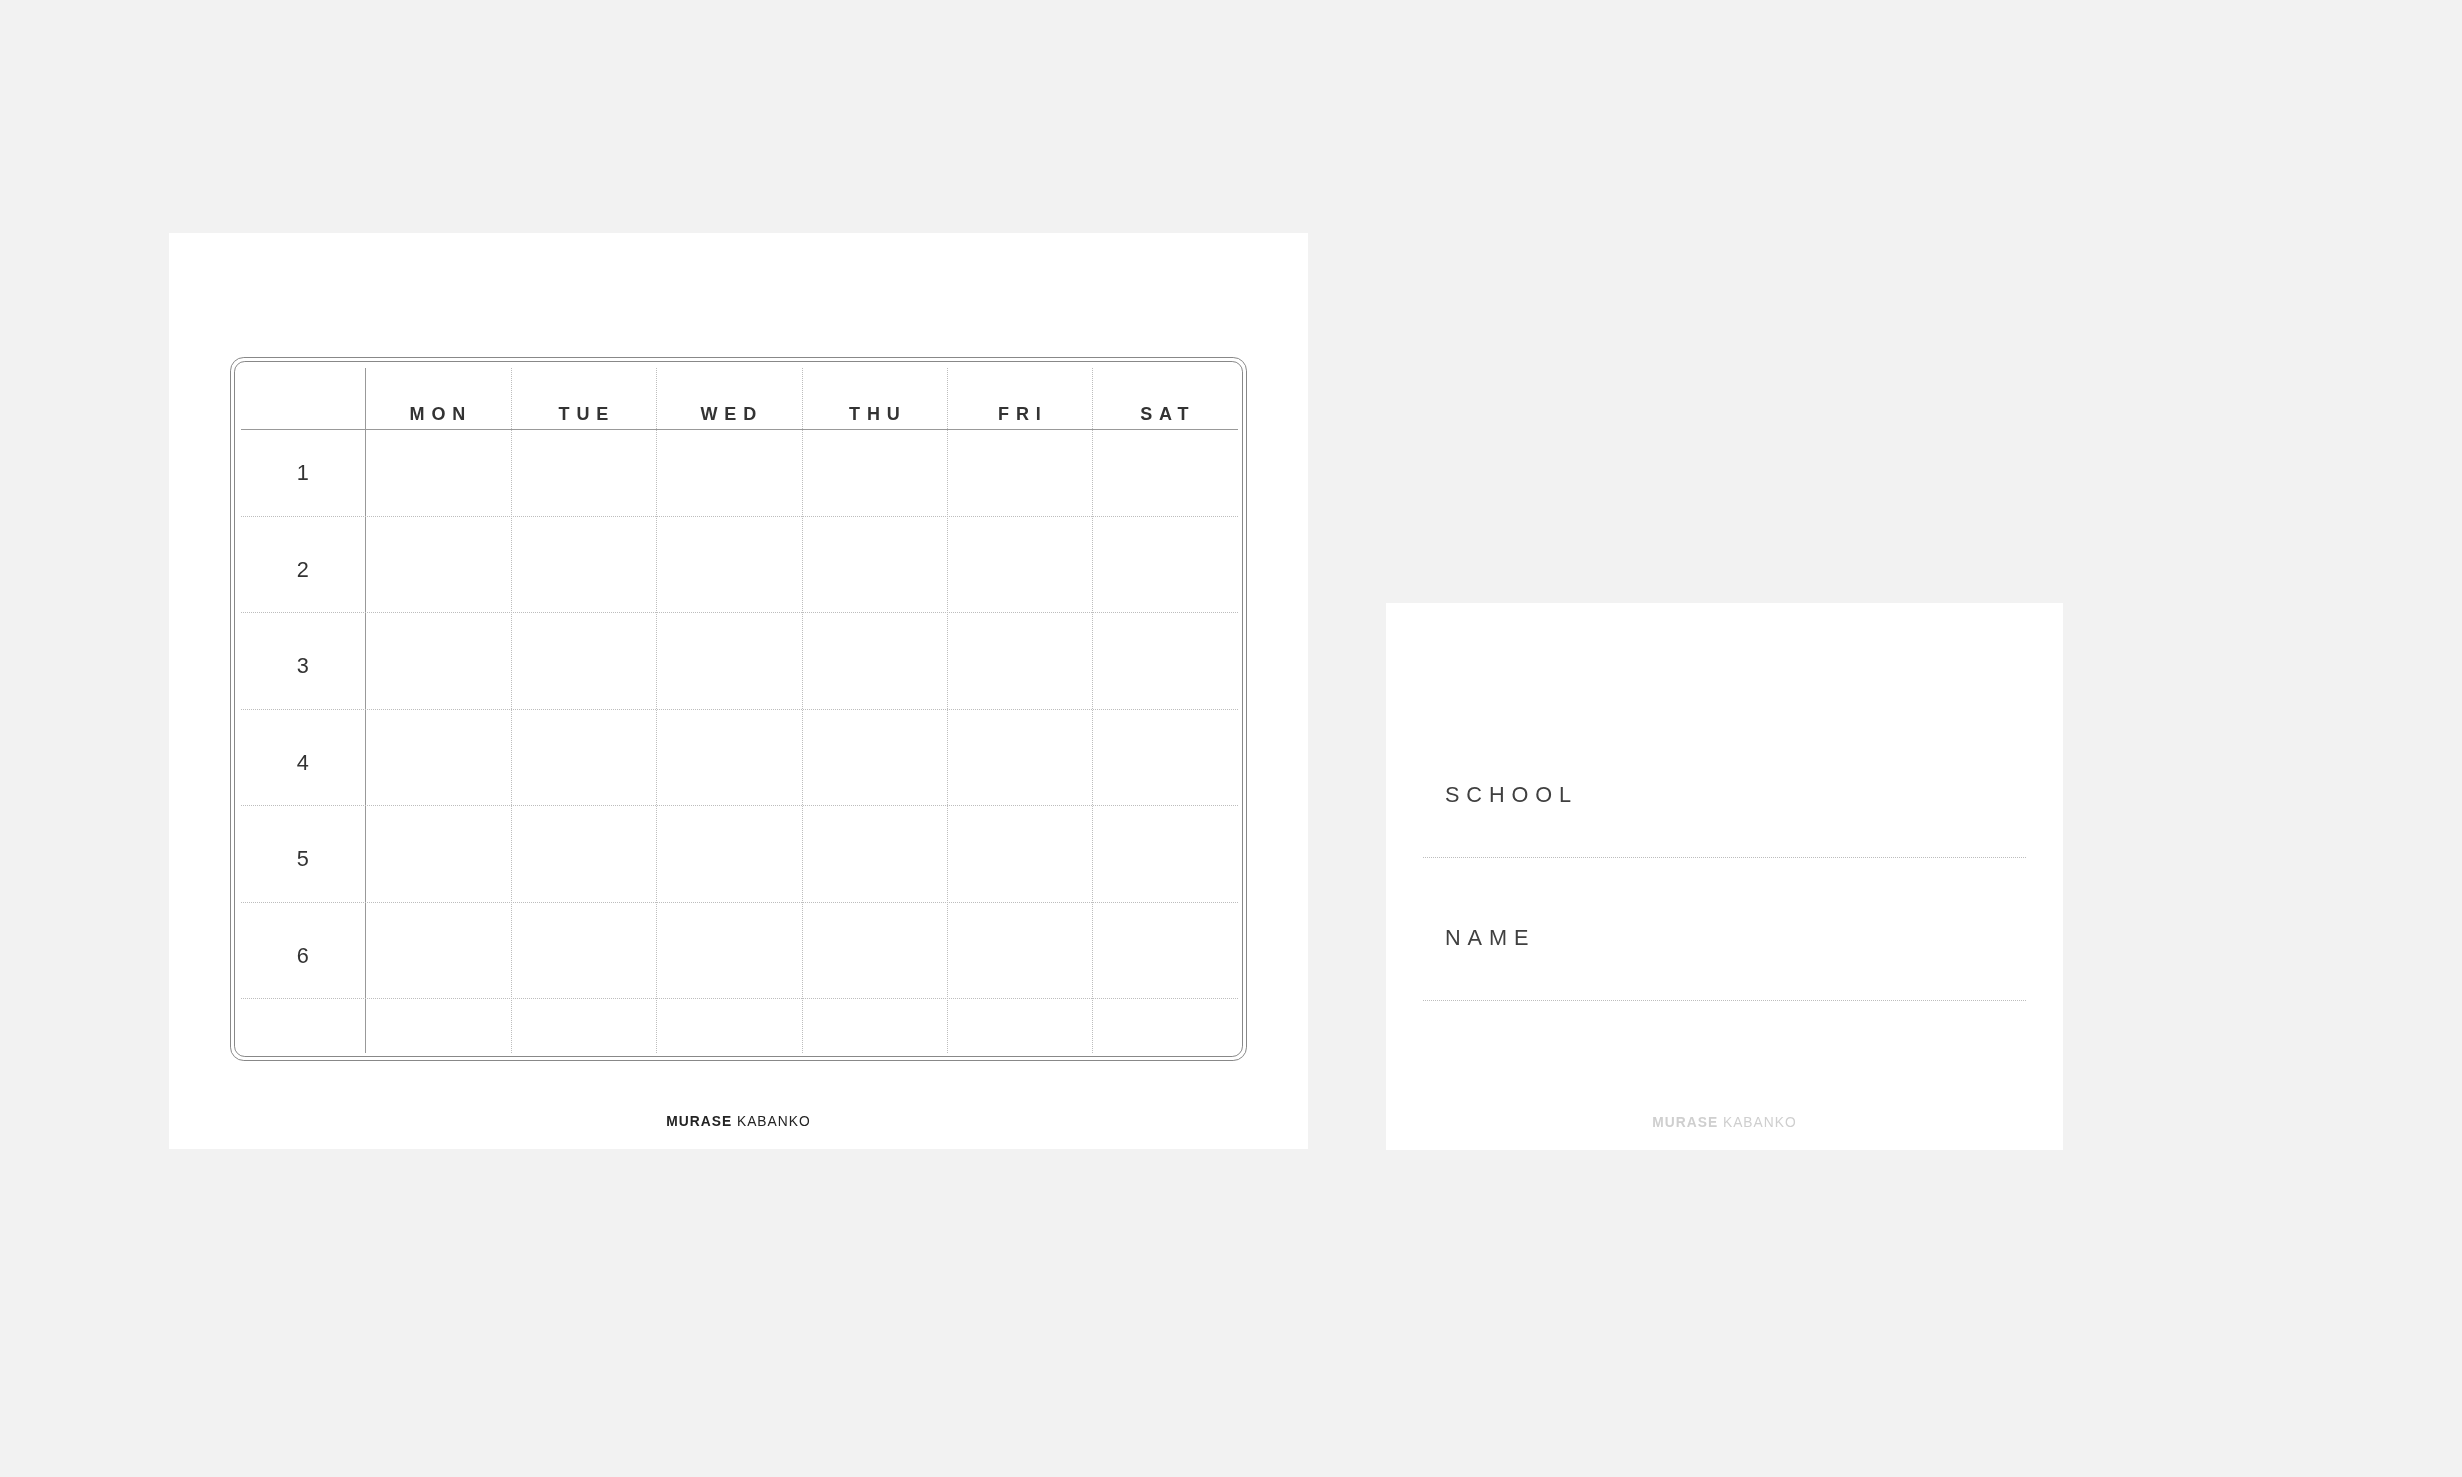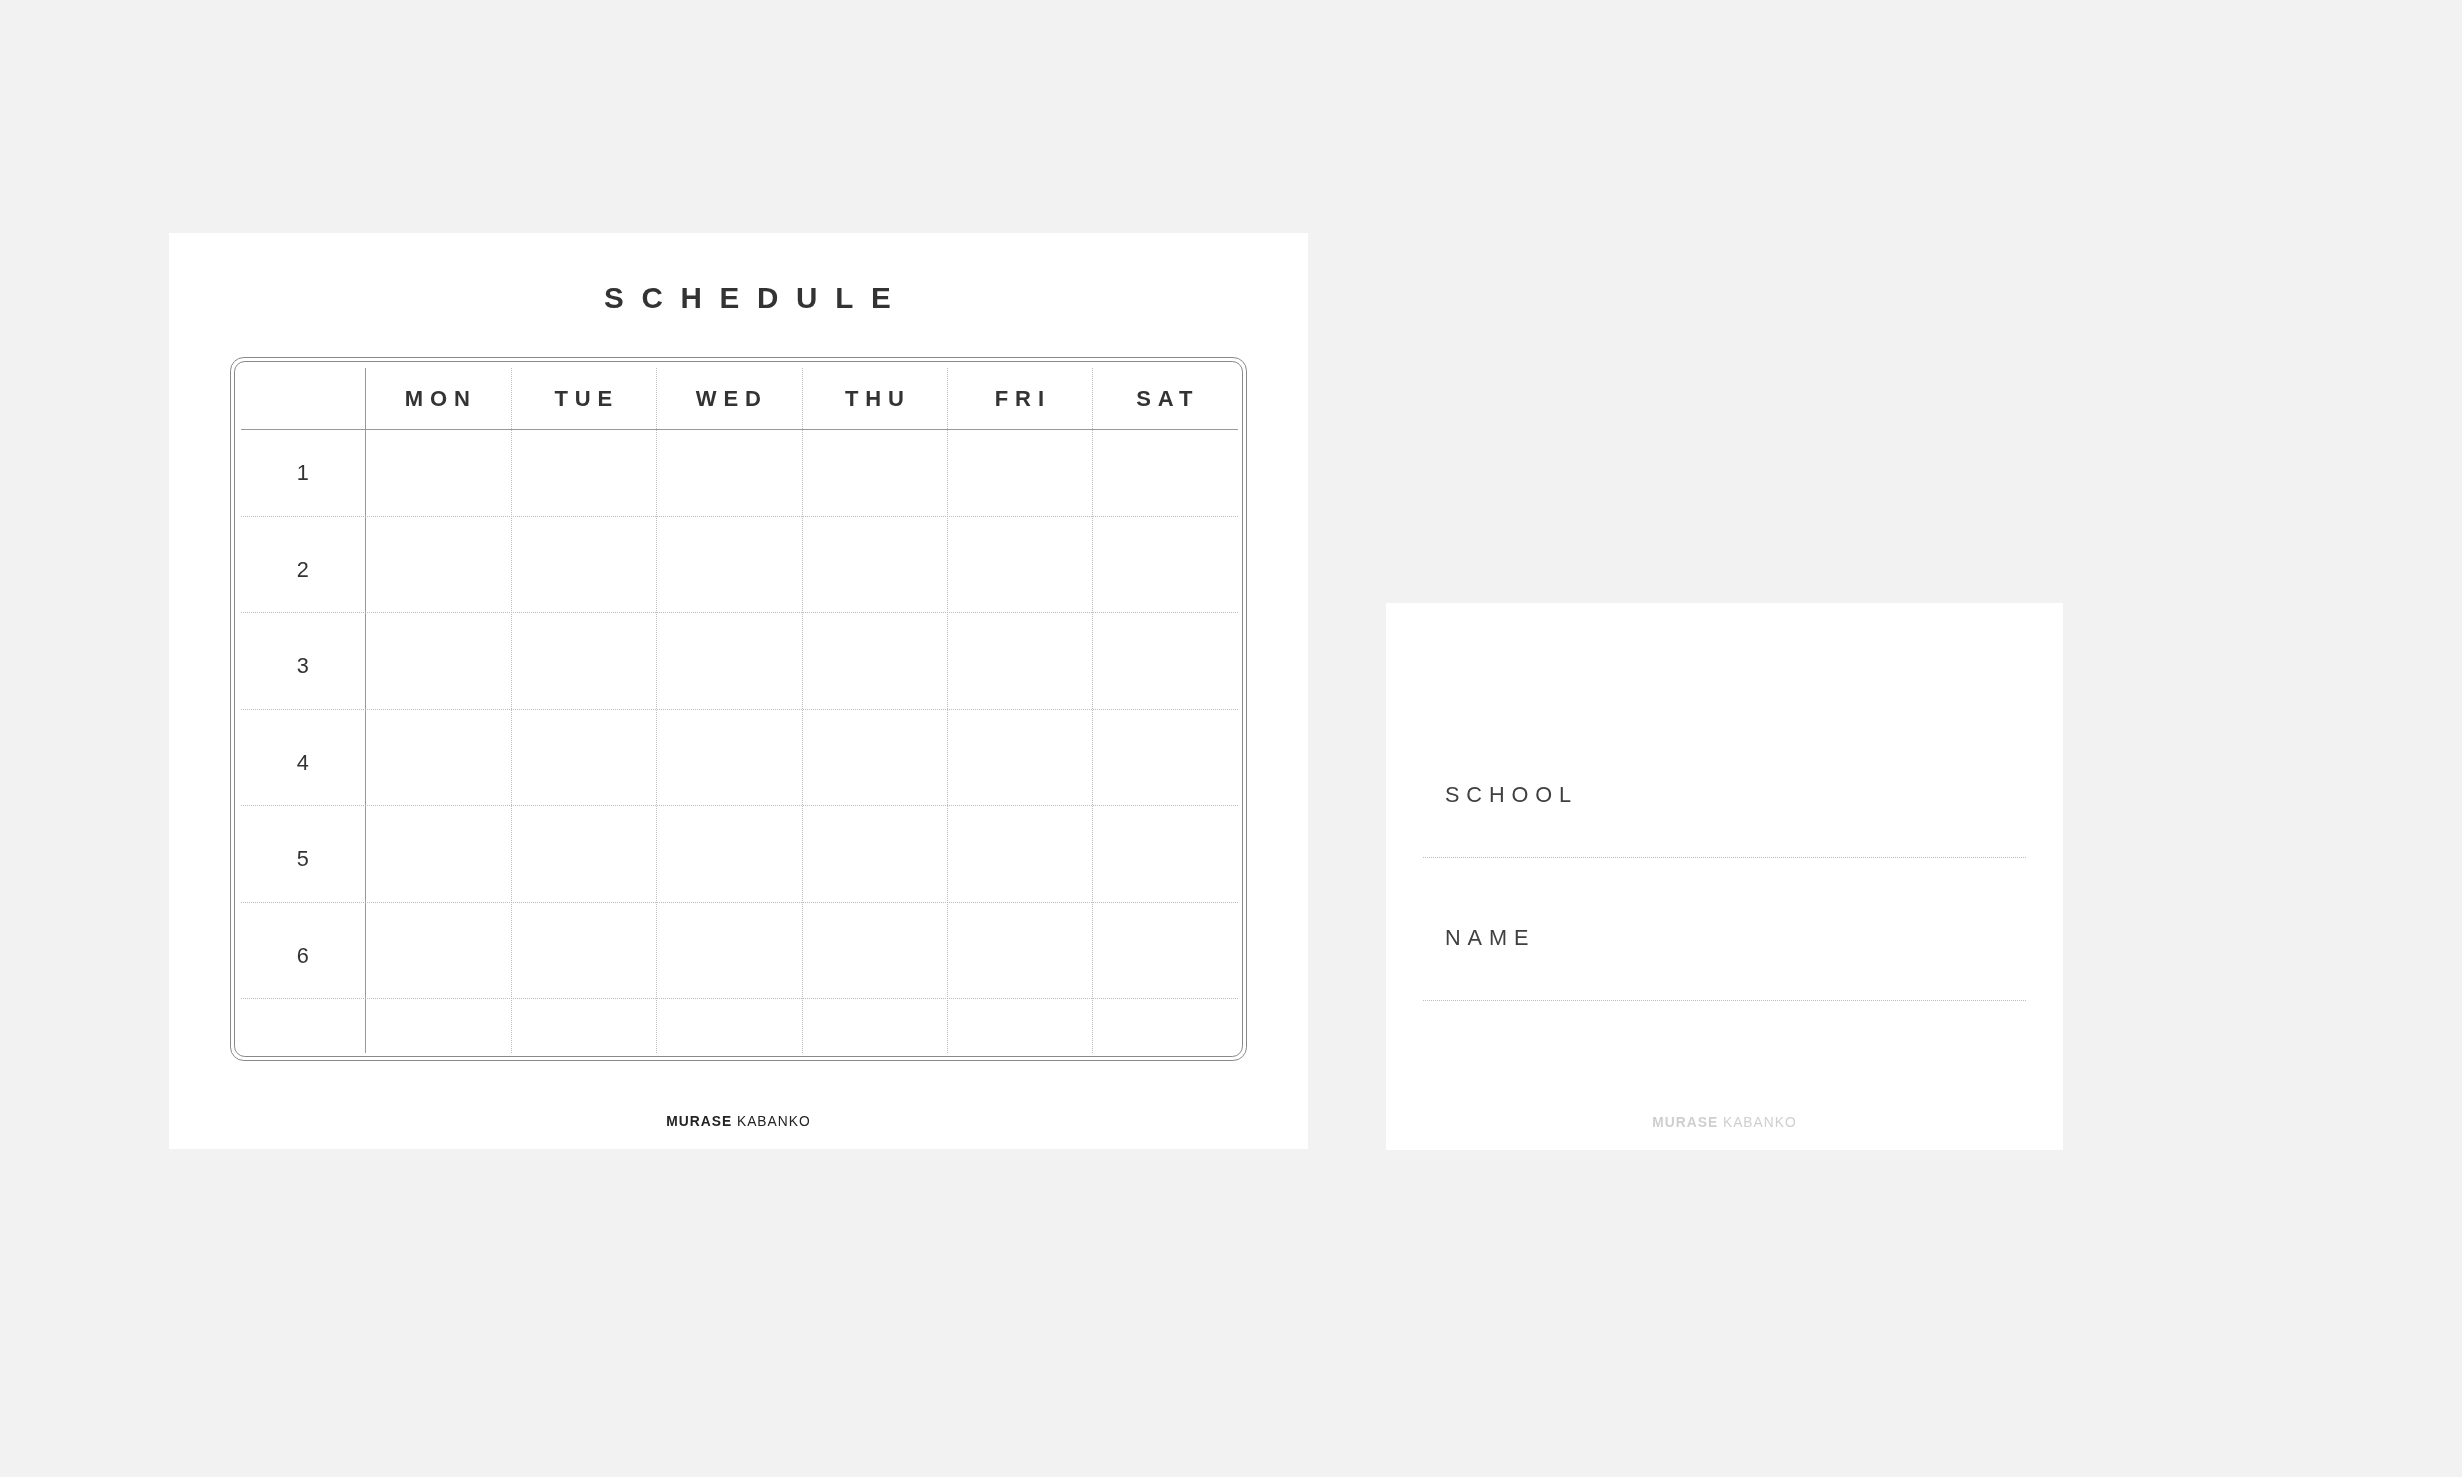--- a/index.html
+++ b/index.html
@@ -101,25 +101,25 @@
     position:absolute;
     top:0;
     width:0;
     height:100%;
     border-left:1.6px dotted #bdbdbd;
   }
 
   
   .day-head{
     position:absolute;
-    top:0;
+    top:16px;
     height:61px;
     line-height:61px;
     text-align:center;
-    font-size:22px;
+    font-size:18px;
     font-weight:700;
     letter-spacing:6.9px;
     padding-left:6.9px;
     color:#333333;
     box-sizing:border-box;
   }
   
   .period{
     position:absolute;
     left:0;
@@ -183,21 +183,20 @@
   .brand-right strong{font-weight:800;}
   .brand-right span{font-weight:500;}
 </style>
 </head>
 <body>
 
 <div class="stage">
 
   <div class="card-left">
 
-    <div class="title">SCHEDULE</div>
 
     <div class="frame">
       <div class="grid">
 
         <div class="hline-header"></div>
         <div class="vline-first"></div>
 
         <div class="vline-dotted" style="left:270px"></div>
         <div class="vline-dotted" style="left:415px"></div>
         <div class="vline-dotted" style="left:561px"></div>

